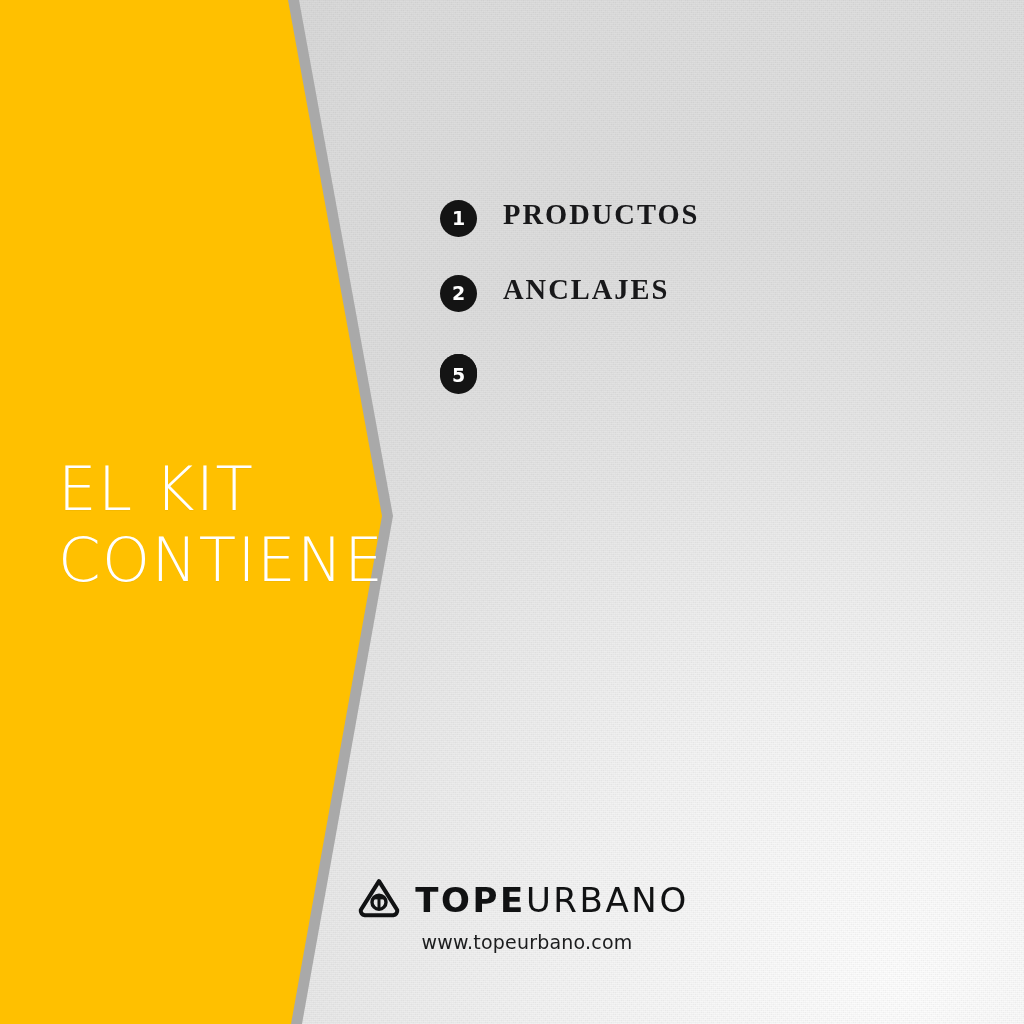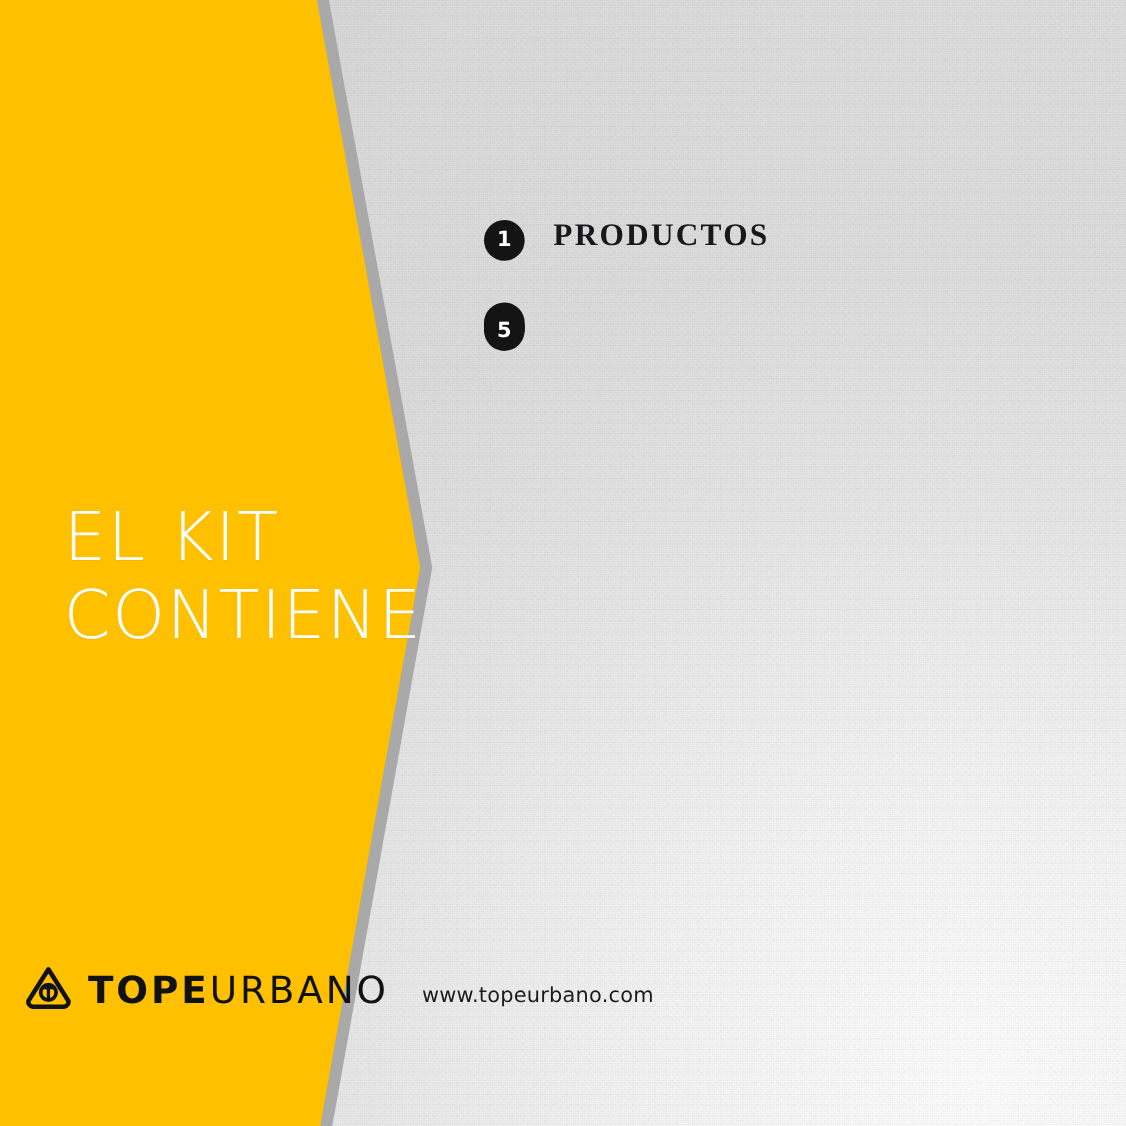--- a/index.html
+++ b/index.html
@@ -119,21 +119,21 @@
   .item-4 { margin-bottom: 44px; }
   .item-5 { margin-bottom: 0; }
 
   
   .logo-block {
     position: absolute;
     left: 0;
     right: 0;
     top: 878px;
     display: flex;
-    flex-direction: row;
+    flex-direction: column;
     align-items: center;
   }
   .logo-row {
     display: flex;
     align-items: center;
     gap: 14px;
     margin-left: 22px;
   }
   .logo-mark { display: block; }
   .logo-word {
@@ -182,20 +182,21 @@
 
   <div class="list">
 
     <div class="item item-1">
       <span class="badge">1</span>
       <span class="item-text">PRODUCTOS</span>
     </div>
 
     <div class="item item-2">
       <span class="badge">2</span>
+      <span class="item-text">ANCLAJES</span>
     </div>
 
     <div class="item item-3">
       <span class="badge">3</span>
     </div>
 
     <div class="item item-4">
       <span class="badge">4</span>
     </div>
 

